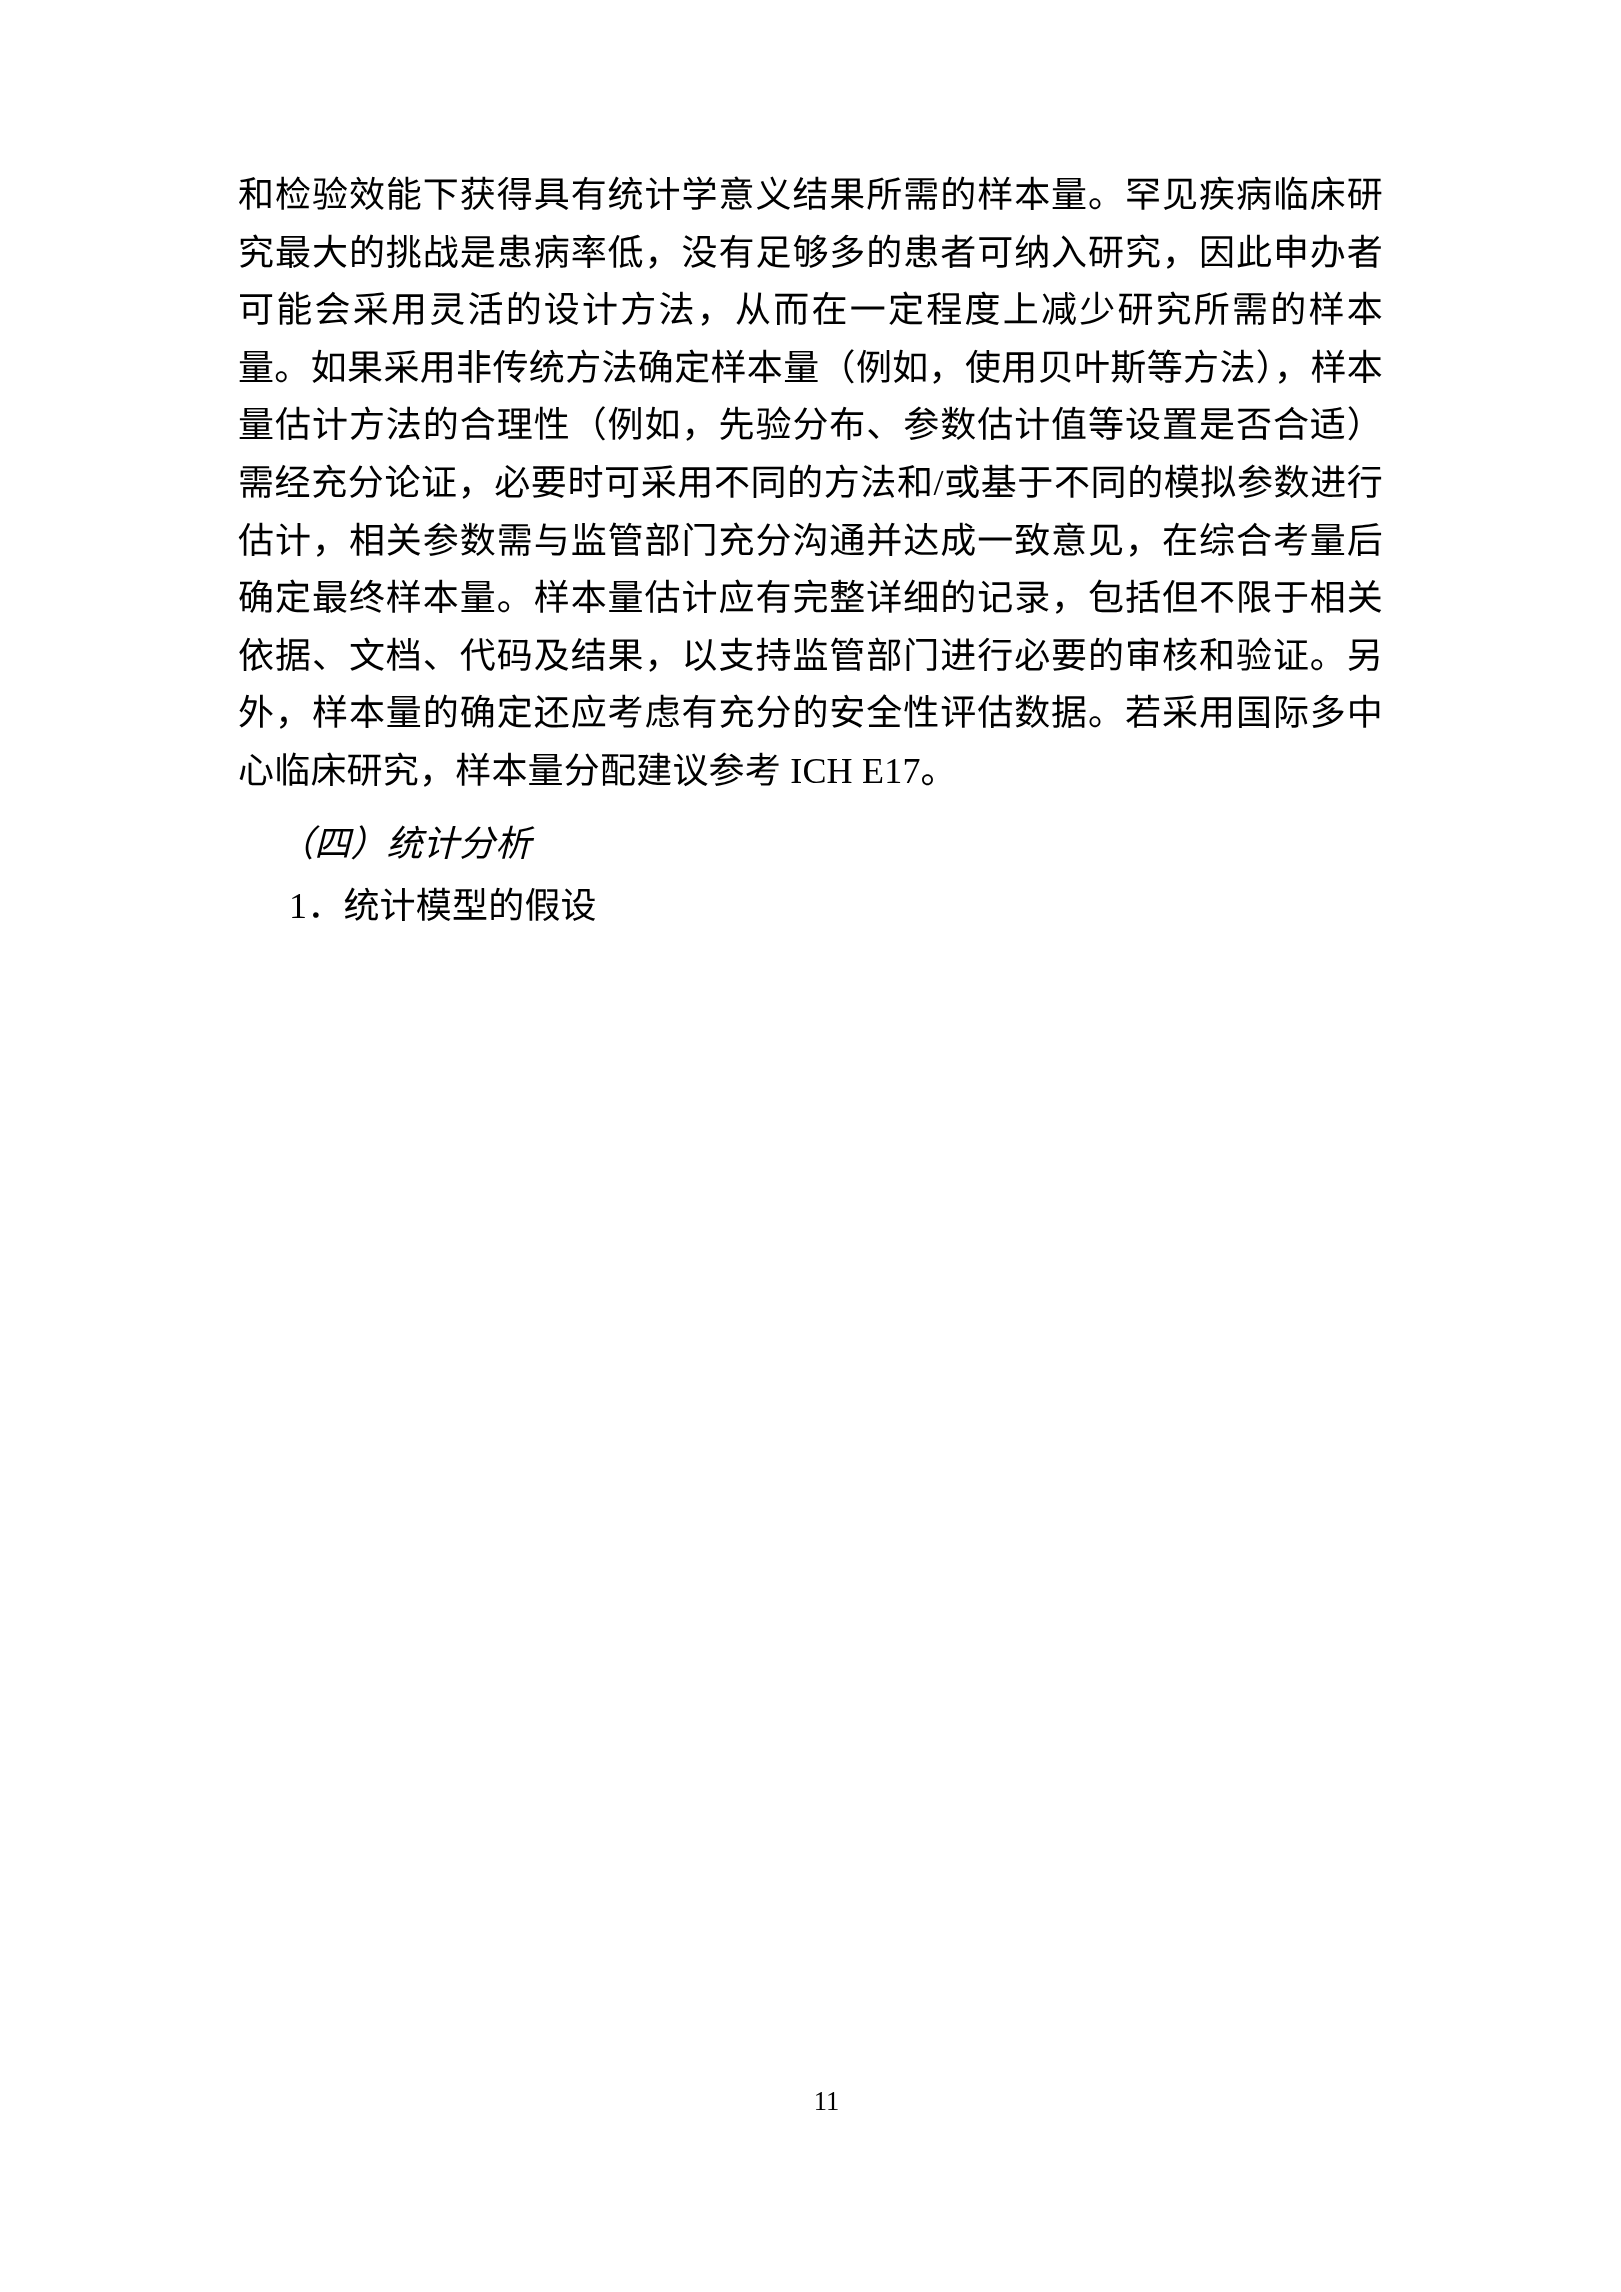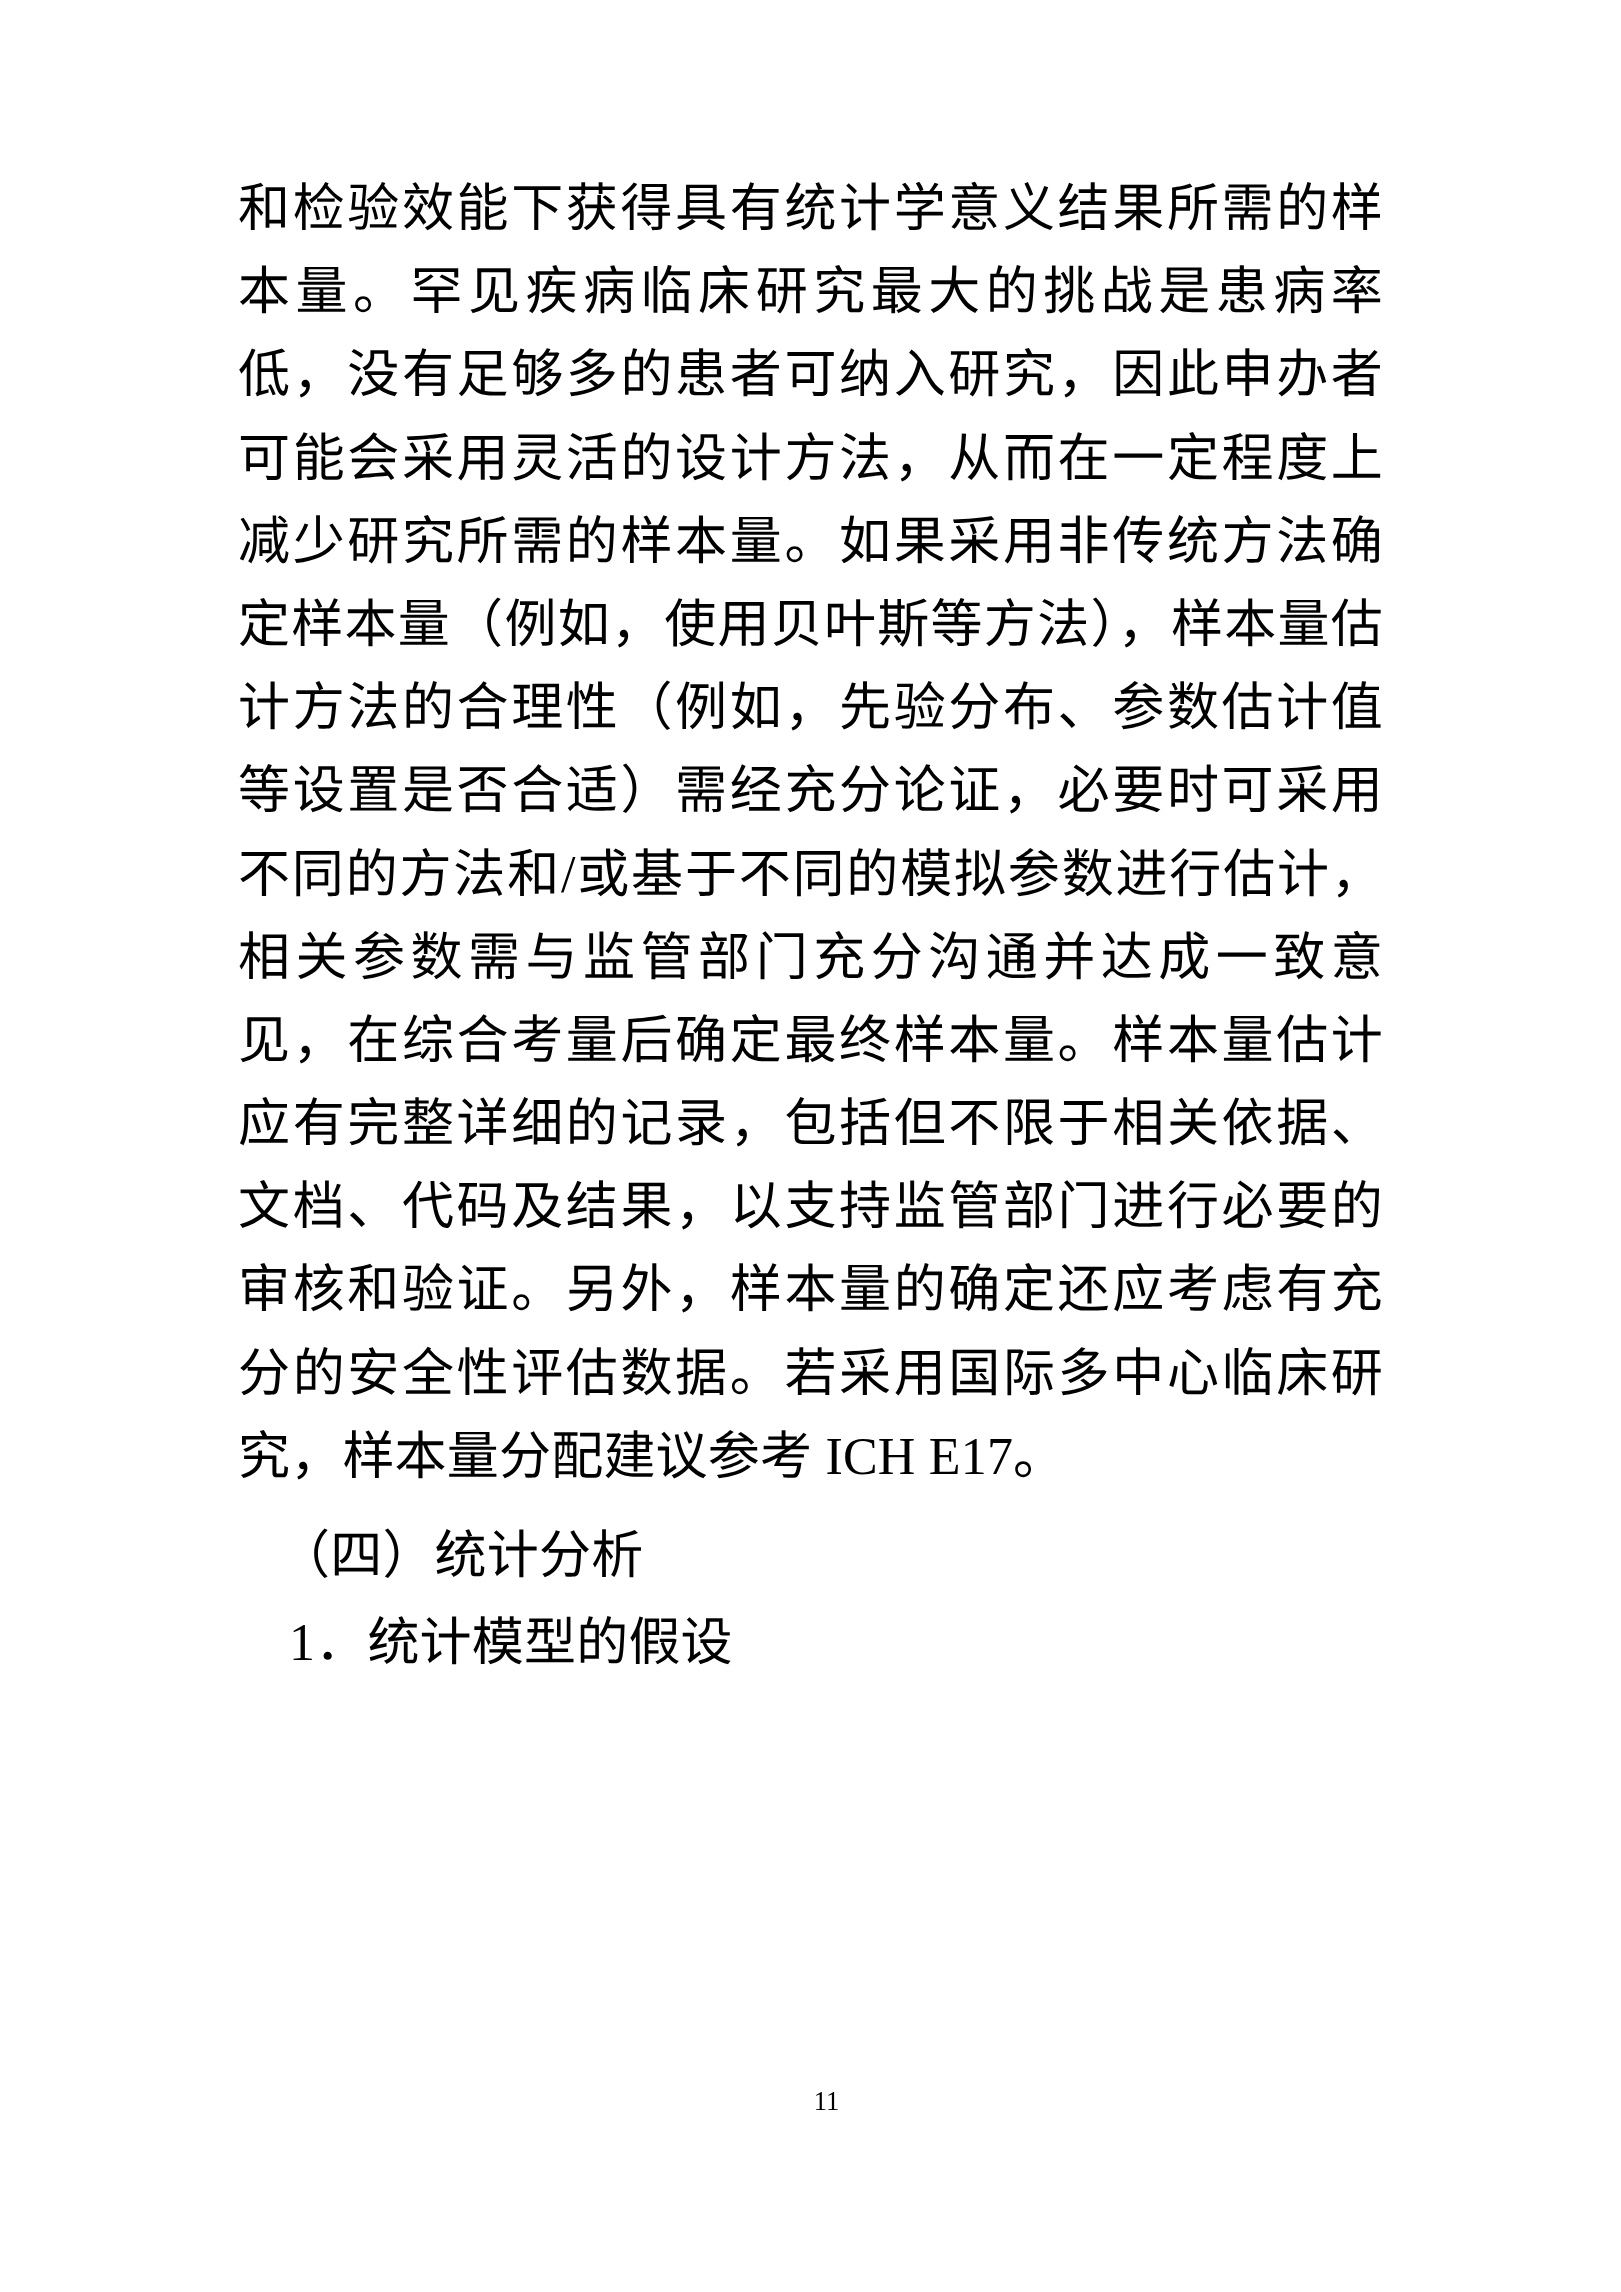--- a/index.html
+++ b/index.html
@@ -26,35 +26,36 @@
     padding: 0;
   }
   .content {
     position: absolute;
     left: 238px;
     top: 167px;
     width: 1145px;
   }
   p {
     margin: 0;
-    font-size: 52px;
+    font-size: 36px;
     line-height: 1.60;
     text-align: justify;
     text-justify: inter-ideograph;
     letter-spacing: 0.2px;
   }
   p.body-par {
     text-indent: 0;
   }
   p.indent-2 {
     text-indent: 80px;
   }
   p.heading-par {
     text-indent: 40px;
     margin-top: 5.9px;
+    font-style: italic;
   }
   p.subheading-par {
     text-indent: 51px;
     margin-top: 3.9px;
   }
   .block-gap {
     height: 9.8px;
   }
   .page-number {
     position: absolute;

